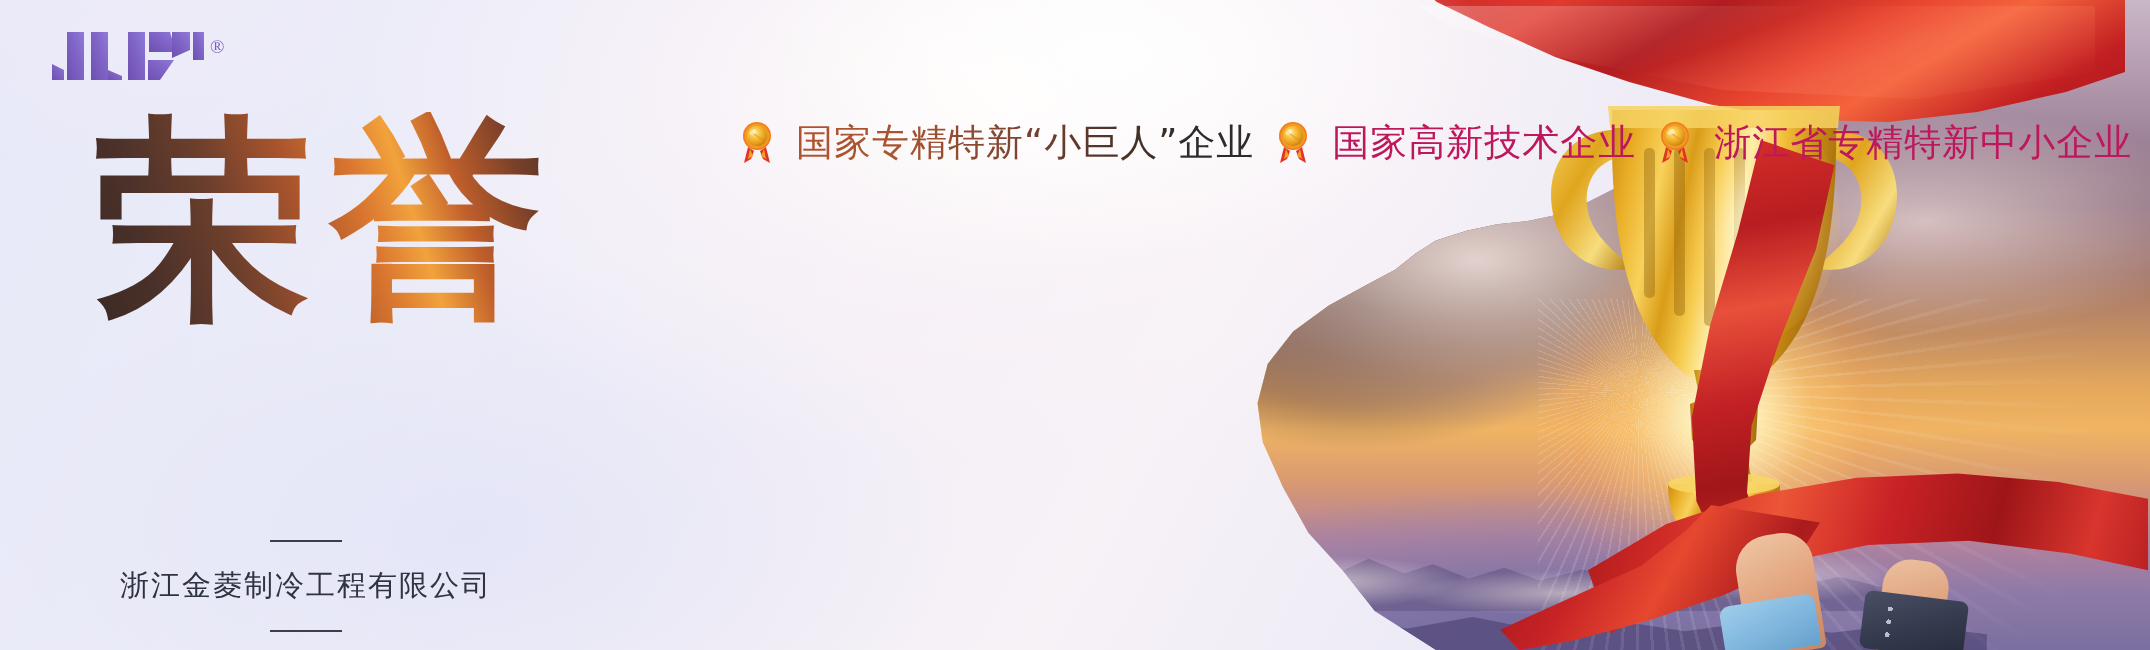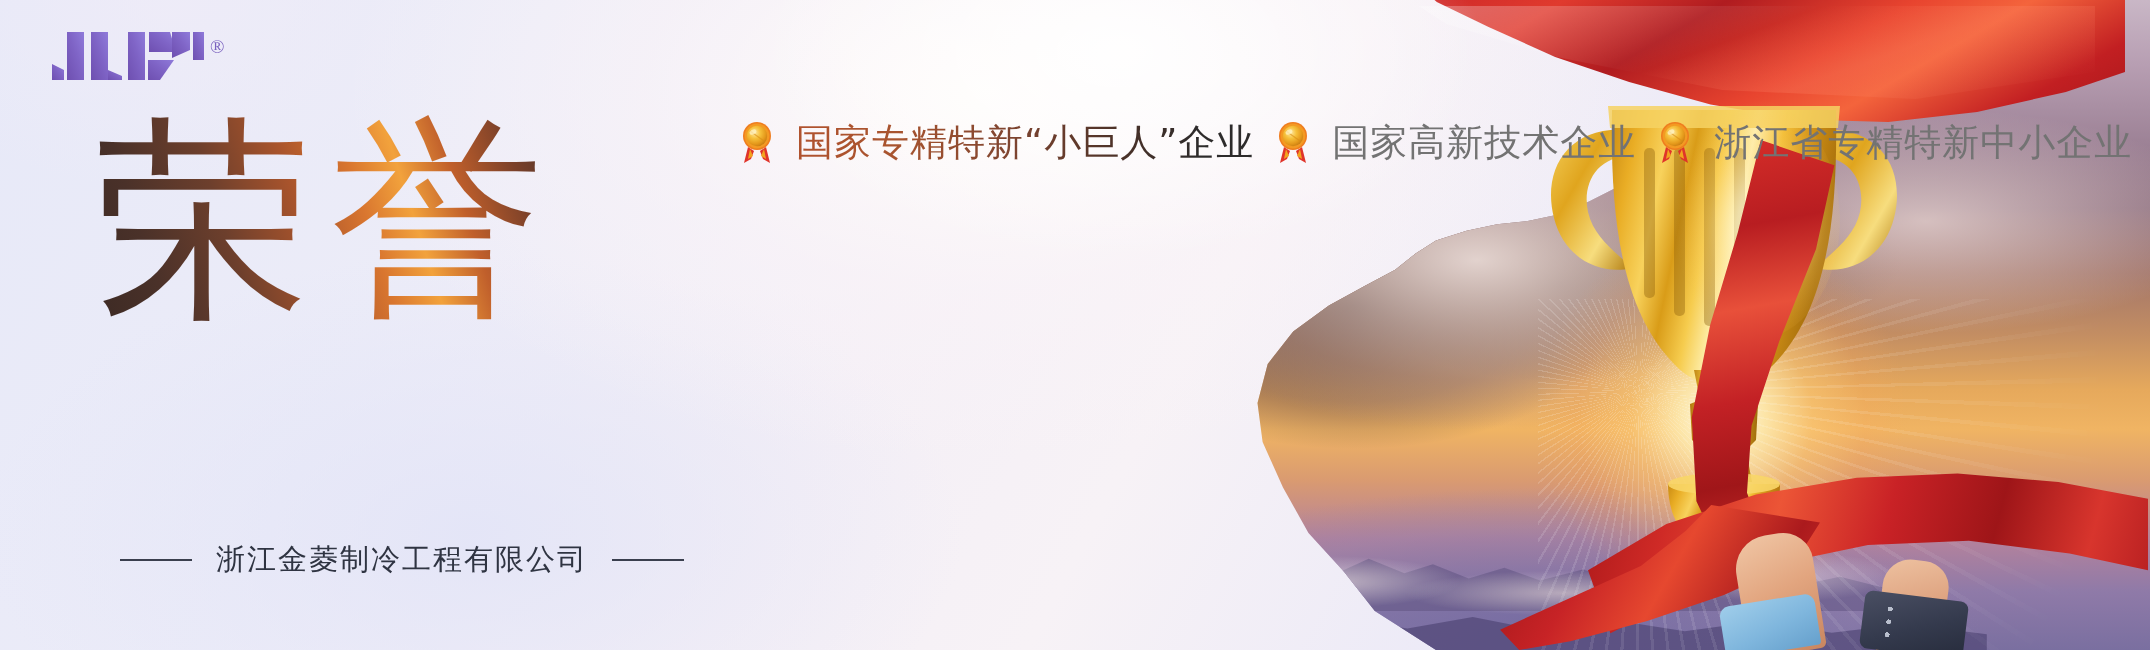--- a/index.html
+++ b/index.html
@@ -253,21 +253,21 @@
   }
 
   
   .title {
     position: absolute;
     left: 96px;
     top: 112px;
     font-size: 215px;
     line-height: 1.0;
     letter-spacing: 18px;
-    font-weight: 400;
+    font-weight: 700;
     font-family: "DejaVu Sans", "Liberation Sans", sans-serif;
     background: linear-gradient(72deg,
         #3c2a24 0%,
         #4a3129 14%,
         #6d3f2c 30%,
         #a9542c 45%,
         #d9762f 57%,
         #f2a23c 66%,
         #c05f2b 76%,
         #7a4029 88%,
@@ -281,20 +281,21 @@
 
   
   .company {
     position: absolute;
     left: 120px;
     top: 540px;
     display: flex;
     align-items: center;
     gap: 24px;
     white-space: nowrap;
+    flex-direction: column;
   }
   .rule { width: 72px; height: 2px; background: #3a3f4e; }
   .company-name {
     font-size: 29px;
     letter-spacing: 2px;
     color: #2f3442;
     font-family: "DejaVu Sans", "Liberation Sans", sans-serif;
   }
 
   
@@ -309,21 +310,21 @@
   .honor-row {
     display: flex;
     align-items: center;
     gap: 22px;
     white-space: nowrap;
   }
   .medal { width: 34px; height: 44px; flex: 0 0 34px; }
   .honor-text {
     font-size: 37px;
     letter-spacing: 1px;
-    color: #737373;
+    color: #be185d;
     font-family: "DejaVu Sans", "Liberation Sans", sans-serif;
   }
   .honor-row.accent .honor-text {
     background: linear-gradient(90deg,#b0522e 0%,#a8542f 22%,#7d4430 48%,#4c3228 70%,#2d2b2b 88%);
     -webkit-background-clip: text;
     background-clip: text;
     color: transparent;
     -webkit-text-fill-color: transparent;
   }
 </style>

